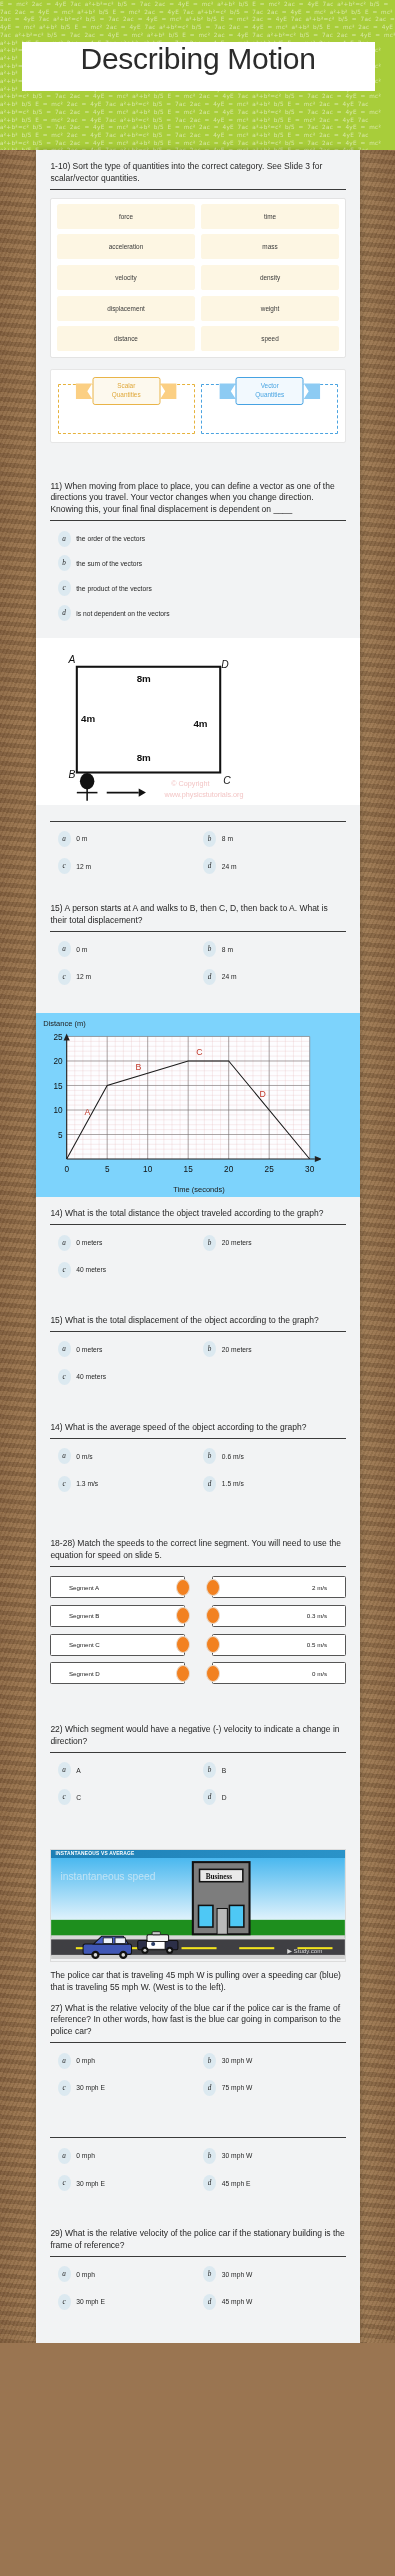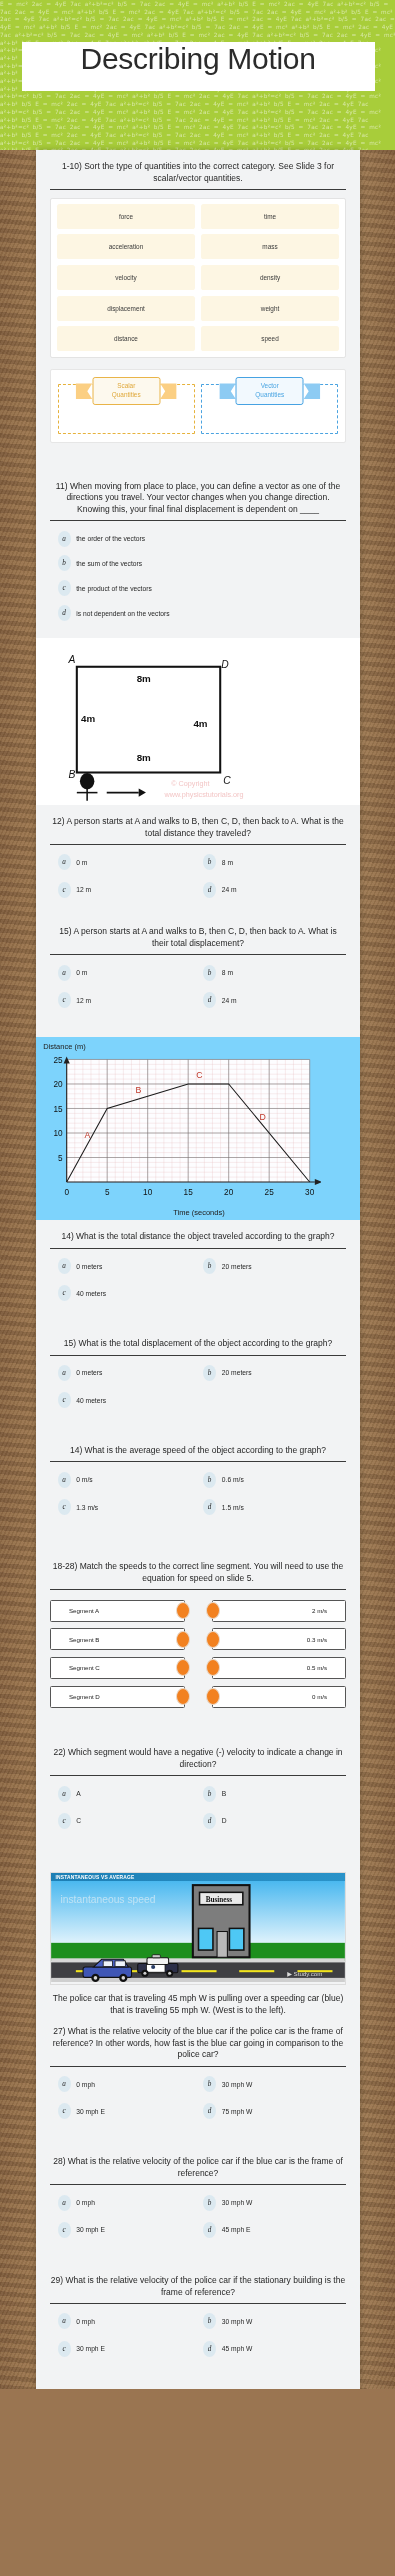--- a/index.html
+++ b/index.html
@@ -72,21 +72,20 @@
   }
 
   .card { padding: 11.3px 14.4px 4.1px 14.4px; }
 
   .qtext {
     font-family: "Liberation Sans", sans-serif;
     font-size: 8.5px;
     line-height: 1.38;
     color: #262626;
     font-weight: 400;
-    text-align: center;
   }
 
   .rule {
     border: none;
     border-top: 0.7px solid #3a3a3a;
     margin: 4.6px 0 7.2px 0;
   }
 
   
   .choices {
@@ -392,21 +391,20 @@
         <g>
           <line x1="110" y1="284" x2="172" y2="284" stroke="#111" stroke-width="3"></line>
           <polygon points="172,276 186,284 172,292" fill="#111"></polygon>
         </g>
         <text x="235" y="272" font-family="Liberation Sans, sans-serif" font-size="14" fill="#f3c6c6" id="wm1">© Copyright</text>
         <text x="222" y="292" font-family="Liberation Sans, sans-serif" font-size="14" fill="#f3c6c6" id="wm2">www.physicstutorials.org</text>
       </svg>
     </div>
 
     <div class="card">
-      <div class="qtext">12) A person starts at A and walks to B, then C, D, then back to A. What is the total distance they traveled?</div>
       <hr class="rule">
       <div class="choices" id="c12">
           <div class="choice">
             <span class="bullet">a</span>
             <span class="choice-label">0 m</span>
           </div>
           <div class="choice">
             <span class="bullet">b</span>
             <span class="choice-label">8 m</span>
           </div>
@@ -766,21 +764,20 @@
           <div class="choice">
             <span class="bullet">d</span>
             <span class="choice-label">75 mph W</span>
           </div>
         </div>
     </div>
 
     <div class="spacer-sm"></div>
 
     <div class="card">
-      <div class="qtext">28) What is the relative velocity of the police car if the blue car is the frame of reference?</div>
       <hr class="rule">
       <div class="choices" id="c28">
           <div class="choice">
             <span class="bullet">a</span>
             <span class="choice-label">0 mph</span>
           </div>
           <div class="choice">
             <span class="bullet">b</span>
             <span class="choice-label">30 mph W</span>
           </div>

